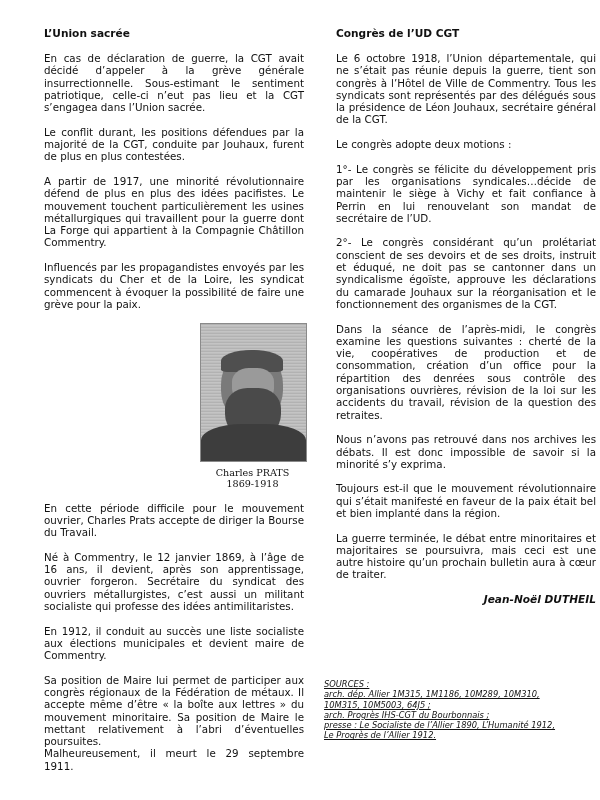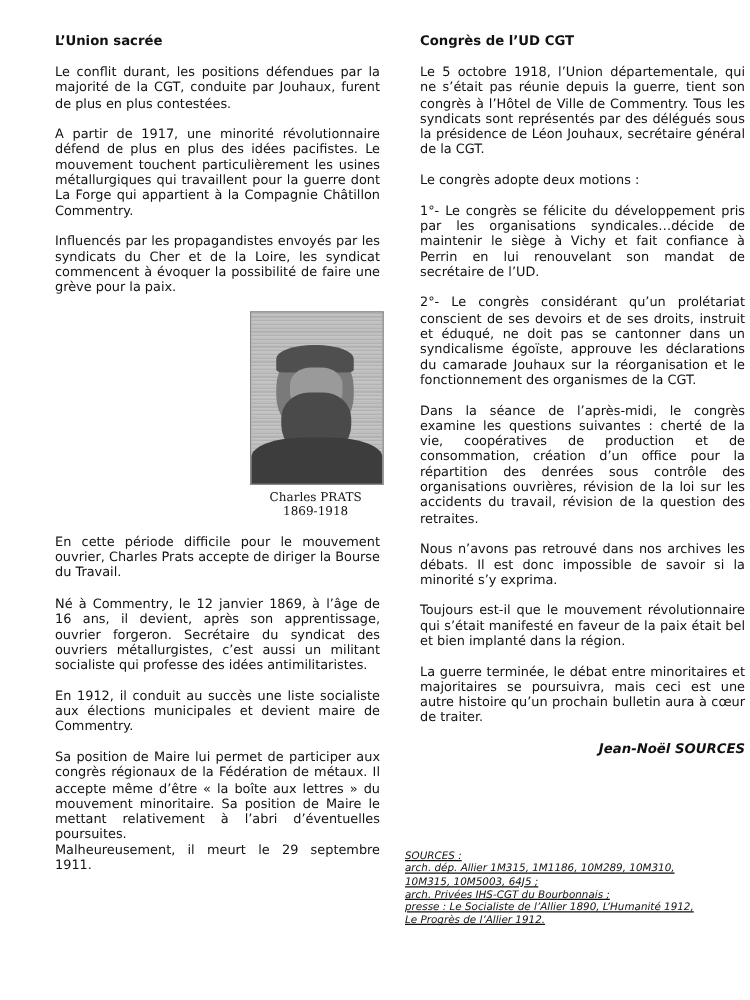--- a/index.html
+++ b/index.html
@@ -31,20 +31,21 @@
   .signature { text-align: right; font-weight: bold; font-style: italic; font-size: 10.6px; margin: 0; }
   .sources { position: absolute; left: 324px; top: 679px; width: 260px;
       font-style: italic; font-size: 8.3px; line-height: 10.3px; text-decoration: underline; }
   .sources div { white-space: nowrap; }
 </style>
 </head>
 <body>
 
 <div class="col left">
   <h2>L’Union sacrée</h2>
+  <p>En cas de déclaration de guerre, la CGT avait décidé d’appeler à la grève générale insurrectionnelle. Sous-estimant le sentiment patriotique, celle-ci n’eut pas lieu et la CGT s’engagea dans l’Union sacrée.</p>
   <p>Le conflit durant, les positions défendues par la majorité de la CGT, conduite par Jouhaux, furent de plus en plus contestées.</p>
   <p>A partir de 1917, une minorité révolutionnaire défend de plus en plus des idées pacifistes. Le mouvement touchent particulièrement les usines métallurgiques qui travaillent pour la guerre dont La Forge qui appartient à la Compagnie Châtillon Commentry.</p>
   <p>Influencés par les propagandistes envoyés par les syndicats du Cher et de la Loire, les syndicat commencent à évoquer la possibilité de faire une grève pour la paix.</p>
 
   <div class="photo-block">
     <div class="photo" title="Portrait photo of Charles Prats">
       <div class="bg"></div>
       <div class="head"></div>
       <div class="hair"></div>
       <div class="face"></div>
@@ -59,31 +60,31 @@
 
   <p>En cette période difficile pour le mouvement ouvrier, Charles Prats accepte de diriger la Bourse du Travail.</p>
   <p>Né à Commentry, le 12 janvier 1869, à l’âge de 16 ans, il devient, après son apprentissage, ouvrier forgeron. Secrétaire du syndicat des ouvriers métallurgistes, c’est aussi un militant socialiste qui professe des idées antimilitaristes.</p>
   <p>En 1912, il conduit au succès une liste socialiste aux élections municipales et devient maire de Commentry.</p>
   <p class="tight">Sa position de Maire lui permet de participer aux congrès régionaux de la Fédération de métaux. Il accepte même d’être « la boîte aux lettres » du mouvement minoritaire. Sa position de Maire le mettant relativement à l’abri d’éventuelles poursuites.</p>
   <p>Malheureusement, il meurt le 29 septembre 1911.</p>
 </div>
 
 <div class="col right">
   <h2>Congrès de l’UD CGT</h2>
-  <p>Le 5 octobre 1918, l’Union départementale, qui ne s’était pas réunie depuis la guerre, tient son congrès à l’Hôtel de Ville de Commentry. Tous les syndicats sont représentés par des délégués sous la présidence de Léon Jouhaux, secrétaire général de la CGT.</p>
+  <p>Le 6 octobre 1918, l’Union départementale, qui ne s’était pas réunie depuis la guerre, tient son congrès à l’Hôtel de Ville de Commentry. Tous les syndicats sont représentés par des délégués sous la présidence de Léon Jouhaux, secrétaire général de la CGT.</p>
   <p>Le congrès adopte deux motions :</p>
   <p>1°- Le congrès se félicite du développement pris par les organisations syndicales…décide de maintenir le siège à Vichy et fait confiance à Perrin en lui renouvelant son mandat de secrétaire de l’UD.</p>
   <p>2°- Le congrès considérant qu’un prolétariat conscient de ses devoirs et de ses droits, instruit et éduqué, ne doit pas se cantonner dans un syndicalisme égoïste, approuve les déclarations du camarade Jouhaux sur la réorganisation et le fonctionnement des organismes de la CGT.</p>
   <p>Dans la séance de l’après-midi, le congrès examine les questions suivantes : cherté de la vie,  coopératives de production et de consommation, création d’un office pour la répartition des denrées sous contrôle des organisations ouvrières, révision de la loi sur les accidents du travail, révision de la question des retraites.</p>
   <p>Nous n’avons pas retrouvé dans nos archives les débats. Il est donc impossible de savoir si la minorité s’y exprima.</p>
   <p>Toujours est-il que le mouvement révolutionnaire qui s’était  manifesté en faveur de la paix était bel et bien implanté dans la région.</p>
   <p>La guerre terminée, le débat entre minoritaires et majoritaires se poursuivra, mais ceci est une autre histoire qu’un prochain bulletin aura à cœur de traiter.</p>
-  <p class="signature">Jean-Noël SOURCES</p>
+  <p class="signature">Jean-Noël DUTHEIL</p>
 </div>
 
 <div class="sources">
   <div>SOURCES :</div>
   <div>arch. dép. Allier 1M315, 1M1186,  10M289, 10M310,</div>
   <div>10M315, 10M5003, 64J5 ;</div>
-  <div>arch. Privées IHS-CGT du Bourbonnais ;</div>
+  <div>arch. Progrès IHS-CGT du Bourbonnais ;</div>
   <div>presse : Le Socialiste de l’Allier 1890, L’Humanité 1912,</div>
   <div>Le Progrès de l’Allier 1912.</div>
 </div>
 
 </body></html>

